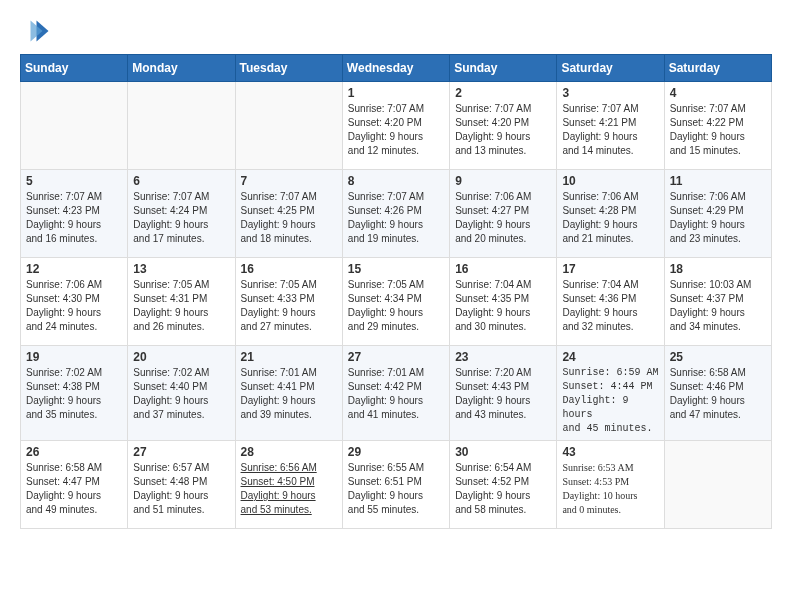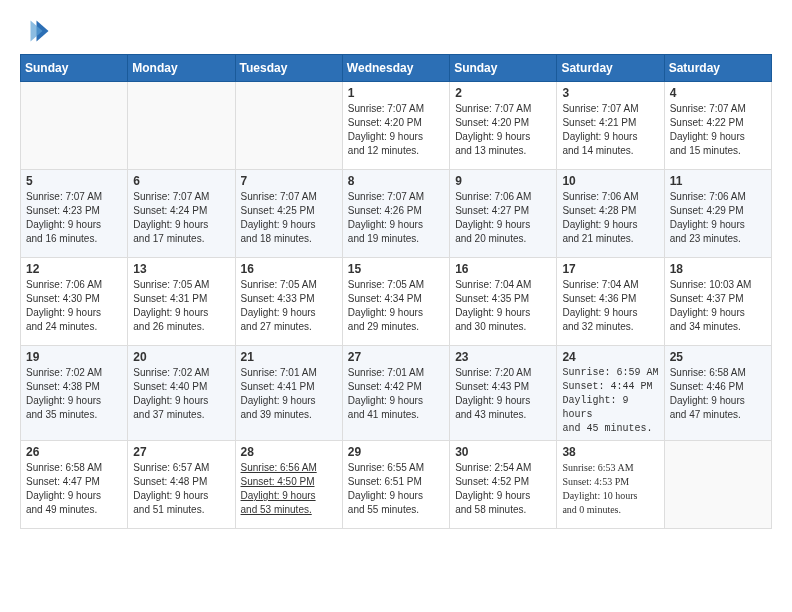--- a/index.html
+++ b/index.html
@@ -336,27 +336,27 @@
           </td>
           <td>
             <span class="day-num">29</span>
             <div class="day-info" style="white-space: pre-line;">Sunrise: 6:55 AM
 Sunset: 6:51 PM
 Daylight: 9 hours
 and 55 minutes.</div>
           </td>
           <td>
             <span class="day-num">30</span>
-            <div class="day-info" style="white-space: pre-line;">Sunrise: 2:54 AM
+            <div class="day-info" style="white-space: pre-line;">Sunrise: 6:54 AM
 Sunset: 4:52 PM
 Daylight: 9 hours
 and 58 minutes.</div>
           </td>
           <td>
-            <span class="day-num">38</span>
+            <span class="day-num">43</span>
             <div class="day-info" style="white-space: pre-line; font-family: Liberation Serif, serif;">Sunrise: 6:53 AM
 Sunset: 4:53 PM
 Daylight: 10 hours
 and 0 minutes.</div>
           </td>
           <td class="empty"></td>
         </tr>
       </tbody>
   </table>
 </div>

